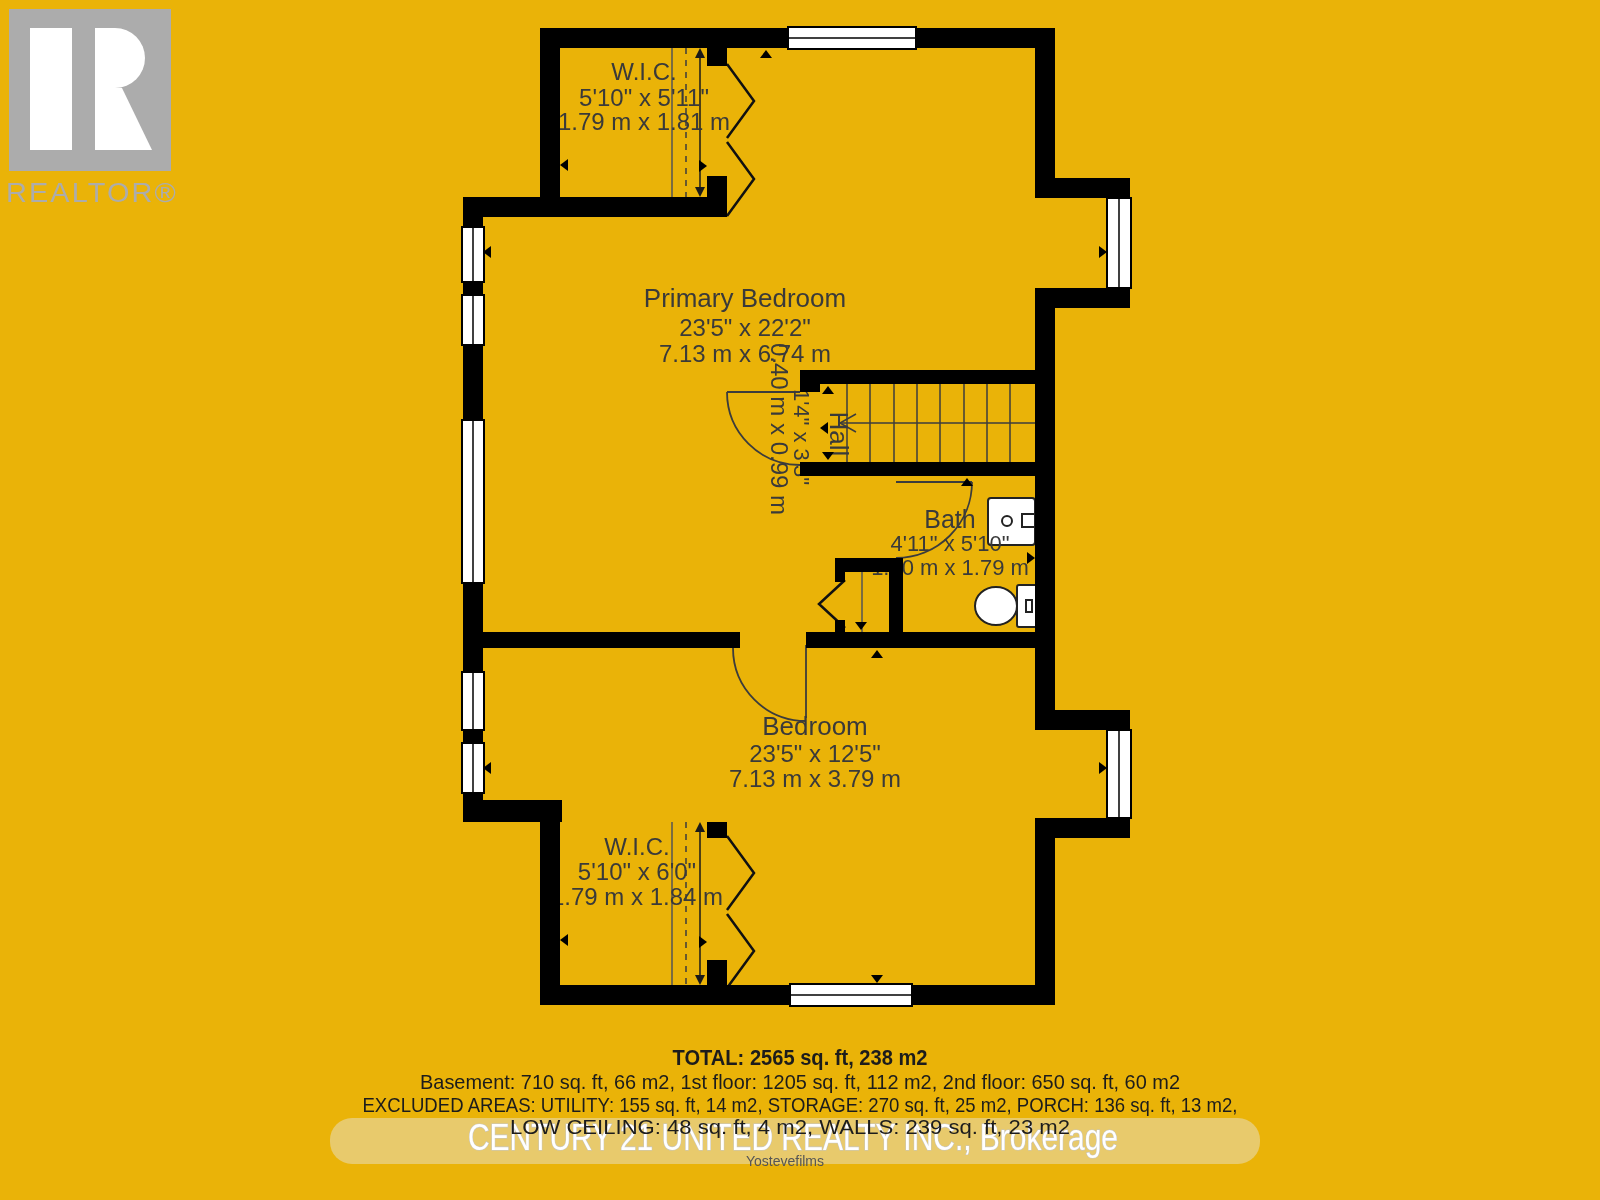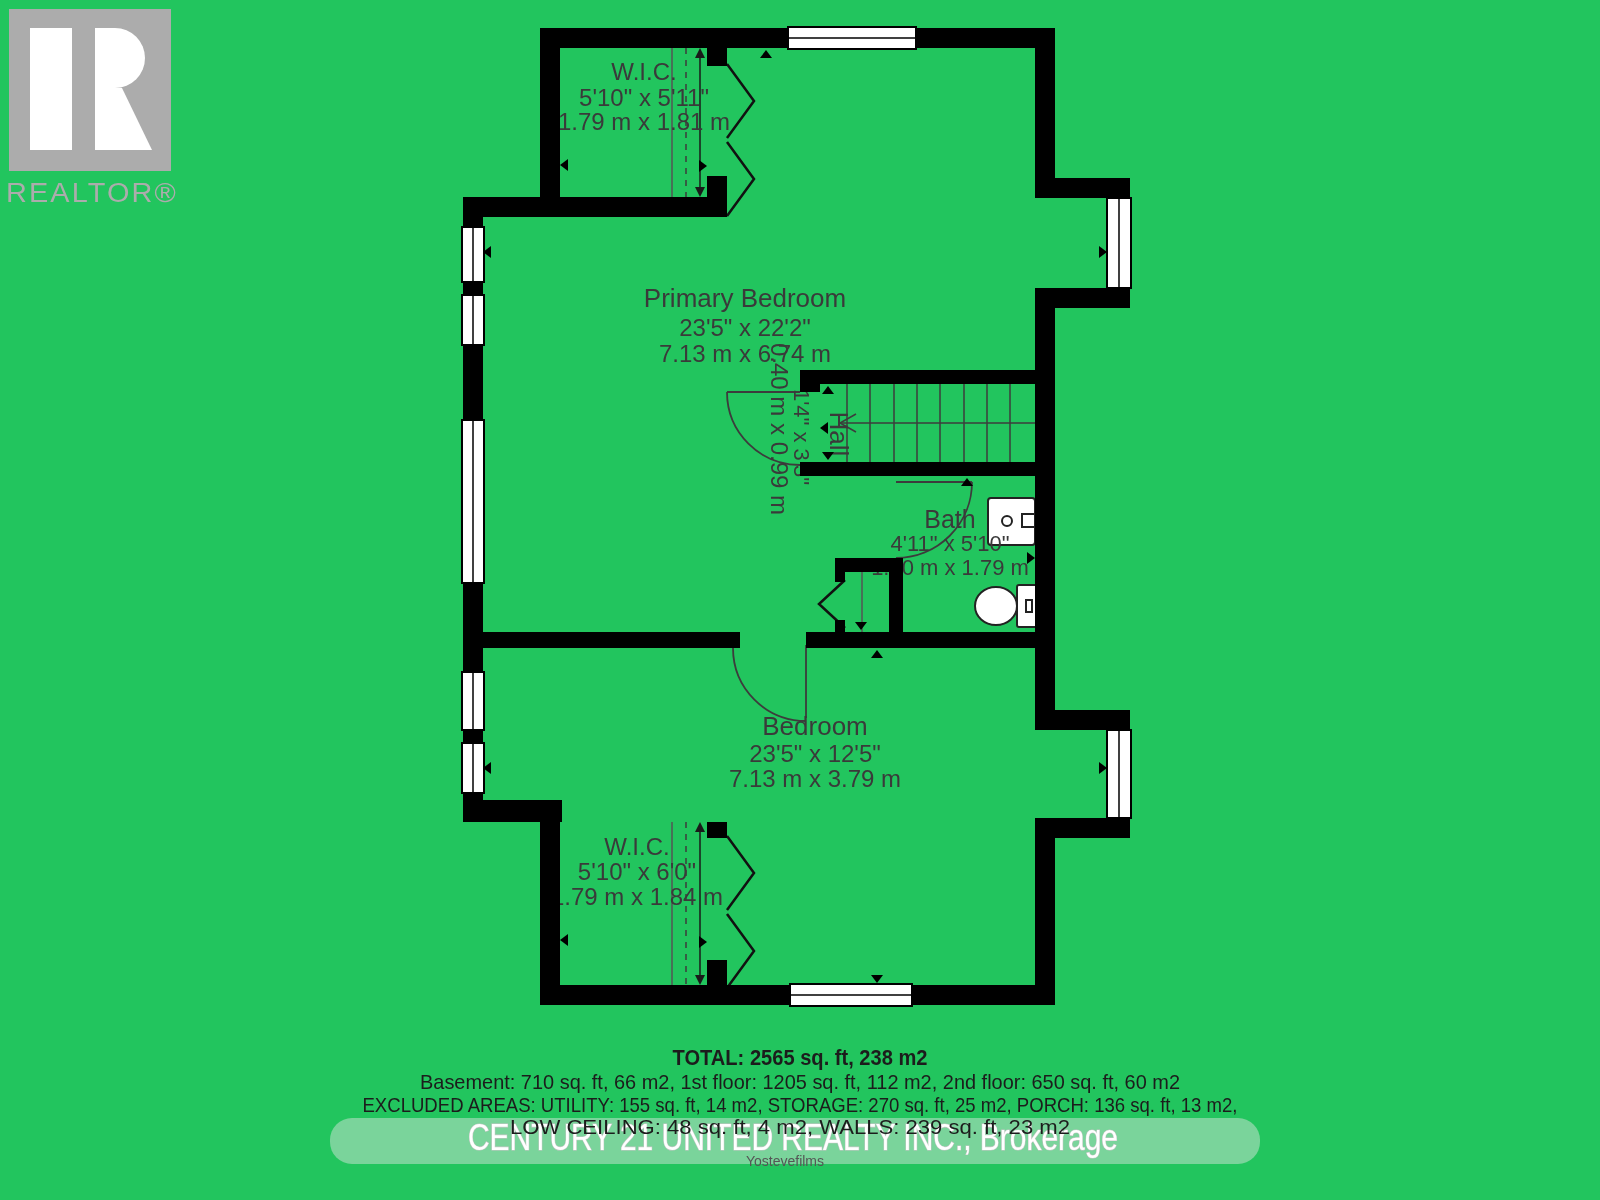--- a/index.html
+++ b/index.html
@@ -1,16 +1,16 @@
 <!DOCTYPE html>
 <html><head>
 <meta charset="utf-8">
 <style>
   html,body{margin:0;padding:0;background:#fff;}
-  .page{position:relative;width:1600px;height:1200px;background:#22c55e;overflow:hidden;
+  .page{position:relative;width:1600px;height:1200px;background:#eab308;overflow:hidden;
         font-family:"Liberation Sans","DejaVu Sans",sans-serif;}
   svg{display:block;width:1600px;height:1200px;}
   svg text{font-family:"Liberation Sans","DejaVu Sans",sans-serif;}
   .roomname{font-size:26px;}
   .roomdim{font-size:24px;}
   .thin{stroke:#555;stroke-width:1.5;fill:none;}
   .dashline{stroke:#3c3c3c;stroke-width:1.5;stroke-dasharray:6,6;fill:none;}
   .dimline{stroke:#1a1a1a;stroke-width:1.5;fill:none;}
   .tread{stroke:#3c3c3c;stroke-width:1.5;fill:none;}
   .doorarc{stroke:#3c3c3c;stroke-width:1.8;fill:none;}

